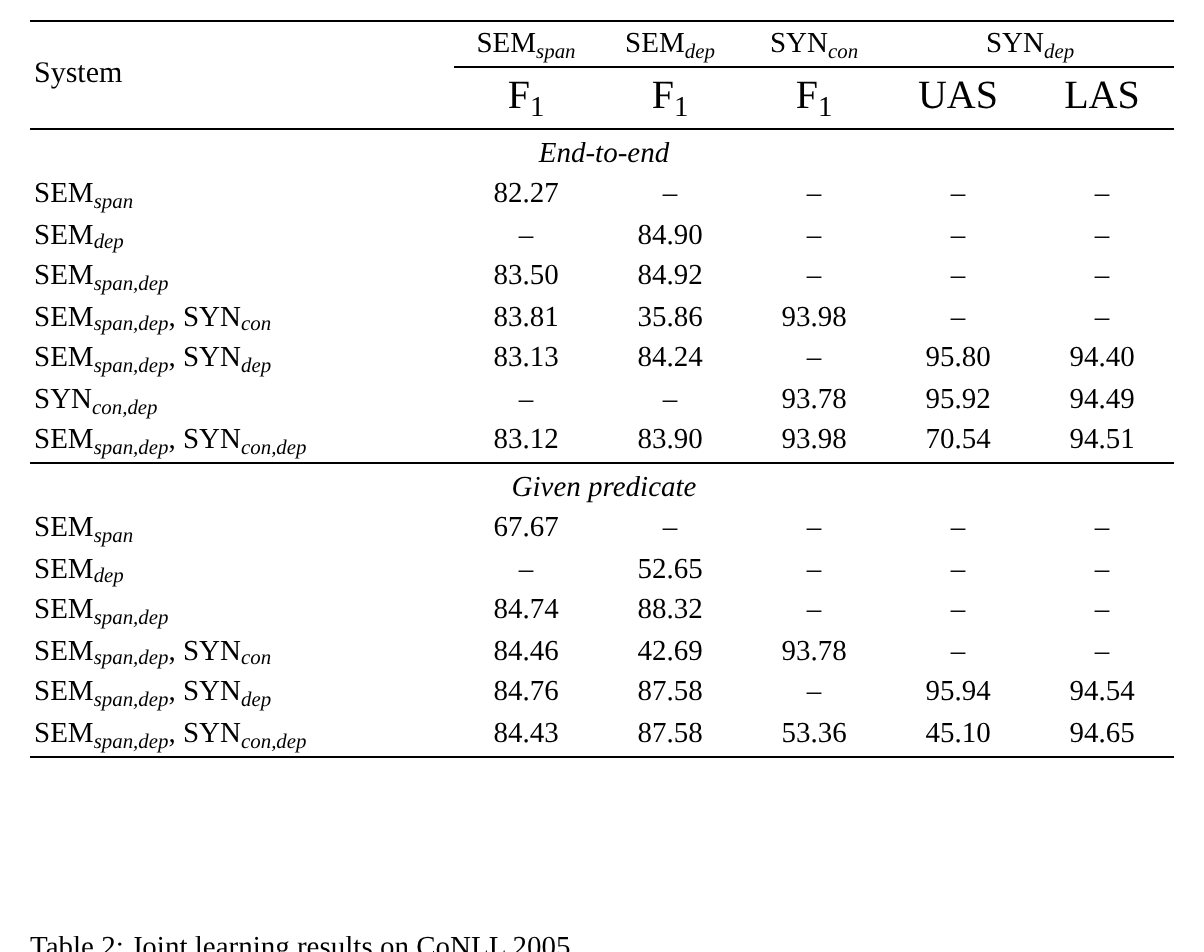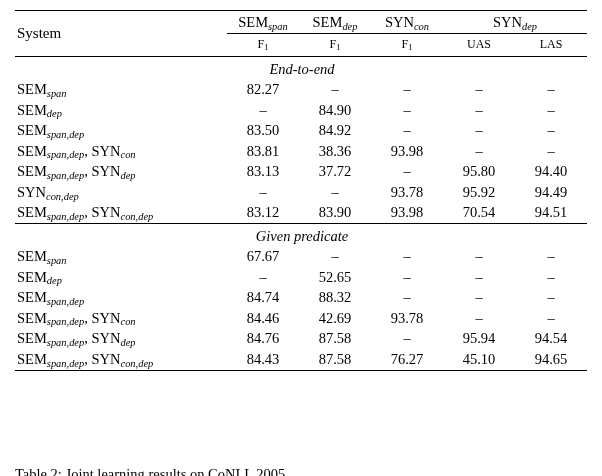--- a/index.html
+++ b/index.html
@@ -49,21 +49,21 @@
   
   .hdr-group {
     font-size: 14.5px;
     padding: 3px 0 2px 0 !important;
     text-align: center;
   }
   .hdr-group.underlined {
     border-bottom: 1px solid #000;
   }
   .hdr-sub {
-    font-size: 12px;
+    font-size: 20px;
     padding: 3px 0 4px 0 !important;
     text-align: center;
   }
   .system-head {
     text-align: left !important;
     padding-left: 2px !important;
     font-size: 15px;
   }
   .sys-cell {
     text-align: left !important;
@@ -165,29 +165,29 @@
         <td class="sys-cell">SEM<sub>span,dep</sub></td>
         <td class="num">83.50</td>
         <td class="num">84.92</td>
         <td class="num">–</td>
         <td class="num">–</td>
         <td class="num">–</td>
       </tr>
       <tr>
         <td class="sys-cell">SEM<sub>span,dep</sub>, SYN<sub>con</sub></td>
         <td class="num bold">83.81</td>
-        <td class="num bold">38.36</td>
+        <td class="num bold">35.86</td>
         <td class="num bold">93.98</td>
         <td class="num">–</td>
         <td class="num">–</td>
       </tr>
       <tr>
         <td class="sys-cell">SEM<sub>span,dep</sub>, SYN<sub>dep</sub></td>
         <td class="num">83.13</td>
-        <td class="num">37.72</td>
+        <td class="num">84.24</td>
         <td class="num">–</td>
         <td class="num">95.80</td>
         <td class="num">94.40</td>
       </tr>
       <tr>
         <td class="sys-cell">SYN<sub>con,dep</sub></td>
         <td class="num">–</td>
         <td class="num">–</td>
         <td class="num">93.78</td>
         <td class="num">95.92</td>
@@ -242,21 +242,21 @@
         <td class="num bold">84.76</td>
         <td class="num">87.58</td>
         <td class="num">–</td>
         <td class="num">95.94</td>
         <td class="num">94.54</td>
       </tr>
       <tr class="rule-bottom">
         <td class="sys-cell">SEM<sub>span,dep</sub>, SYN<sub>con,dep</sub></td>
         <td class="num">84.43</td>
         <td class="num">87.58</td>
-        <td class="num bold">76.27</td>
+        <td class="num bold">53.36</td>
         <td class="num bold">45.10</td>
         <td class="num bold">94.65</td>
       </tr>
     </tbody>
   </table>
 
   <div class="caption">Table 2: Joint learning results on CoNLL 2005</div>
 
 </div>
 

